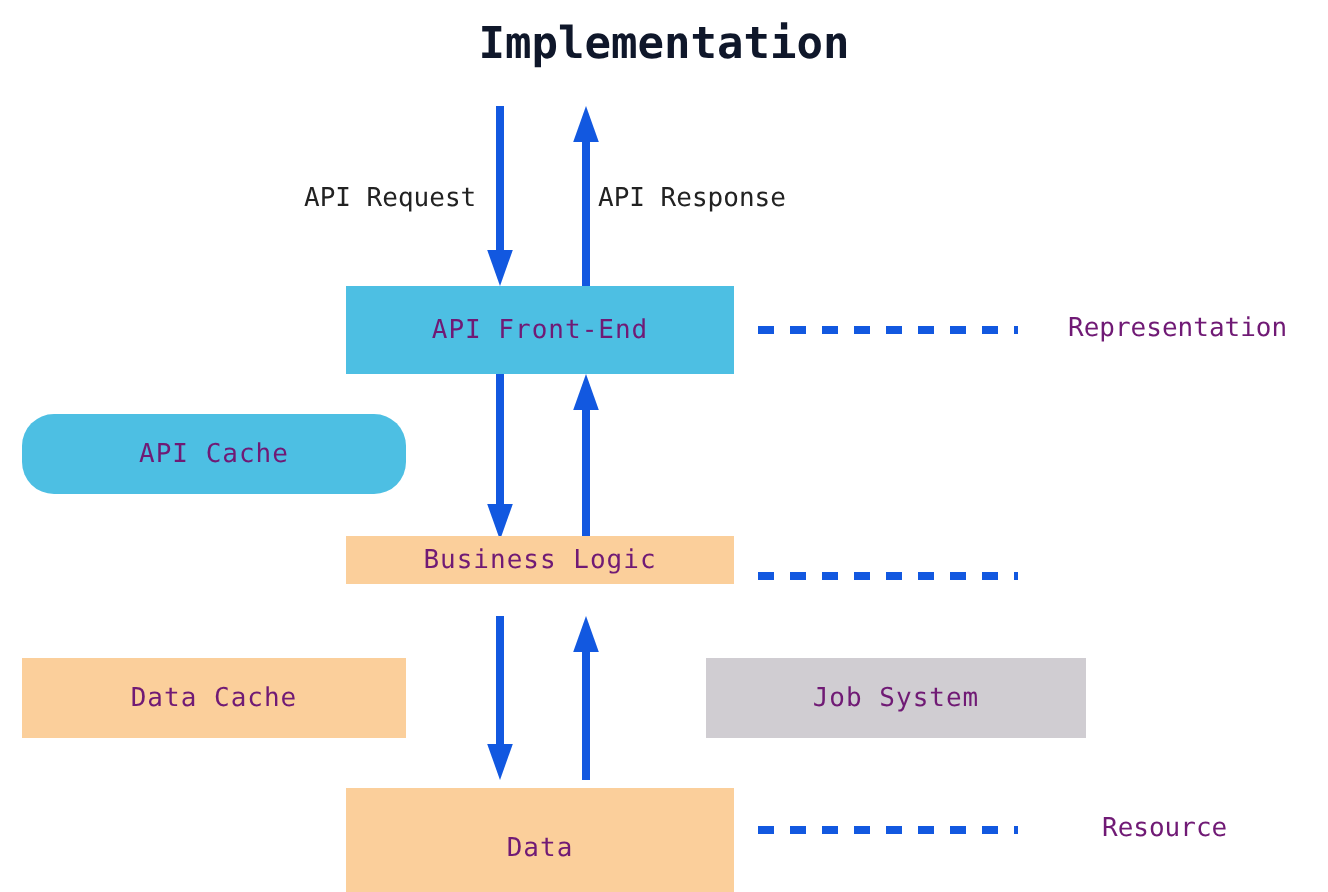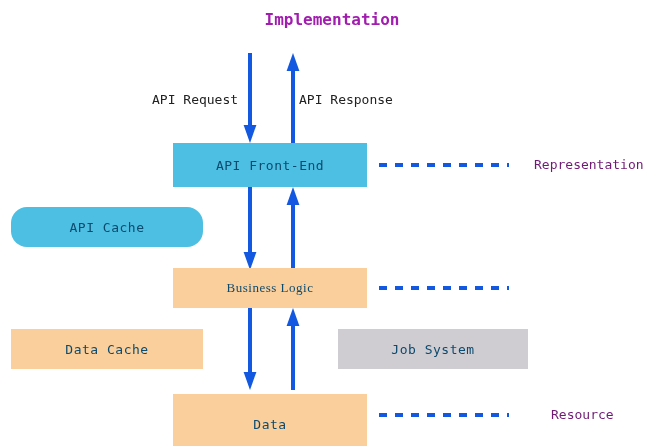--- a/index.html
+++ b/index.html
@@ -16,30 +16,30 @@
     overflow: hidden;
   }
   .title {
     position: absolute;
     left: 0;
     top: 10px;
     width: 664px;
     text-align: center;
     font-family: "DejaVu Sans Mono", "Liberation Mono", monospace;
     font-weight: bold;
-    font-size: 16px;
-    color: #a21caf;
+    font-size: 22px;
+    color: #0f172a;
     letter-spacing: 0px;
   }
   .box {
     position: absolute;
     display: flex;
     align-items: center;
     justify-content: center;
-    color: #0c4a6e;
+    color: #701a75;
     font-family: "DejaVu Sans Mono", "Liberation Mono", monospace;
     font-size: 13px;
     letter-spacing: 0.5px;
     box-sizing: border-box;
   }
   .box-cyan   { background: #4dbfe3; }
   .box-peach  { background: #fbcf9b; }
   .box-grey   { background: #d0cdd2; }
 
   .arrow {
@@ -110,31 +110,31 @@
       <polygon points="7,83 0.6,65 13.4,65" fill="#1258e0"></polygon>
     </svg>
   </div>
   <div class="arrow" style="left:286px; top:187px; height:83px;">
     <svg width="14" height="83" viewBox="0 0 14 83" xmlns="http://www.w3.org/2000/svg">
       <rect x="5" y="16" width="4" height="67" fill="#1258e0"></rect>
       <polygon points="7,0 0.6,18 13.4,18" fill="#1258e0"></polygon>
     </svg>
   </div>
 
-  <div class="box box-peach" style="left:173px; top:268px; width:194px; height:40px;font-family:Liberation Serif, serif;">
+  <div class="box box-peach" style="left:173px; top:268px; width:194px; height:24px;">
     <span>Business Logic</span>
   </div>
 
   <div class="dashed" style="left:379px; top:286px; width:130px;"></div>
 
   <div class="box box-peach" style="left:11px; top:329px; width:192px; height:40px;">
     <span>Data Cache</span>
   </div>
 
-  <div class="box box-grey" style="left:338px; top:329px; width:190px; height:40px;">
+  <div class="box box-grey" style="left:353px; top:329px; width:190px; height:40px;">
     <span>Job System</span>
   </div>
 
   <div class="arrow" style="left:243px; top:308px; height:82px;">
     <svg width="14" height="82" viewBox="0 0 14 82" xmlns="http://www.w3.org/2000/svg">
       <rect x="5" y="0" width="4" height="66" fill="#1258e0"></rect>
       <polygon points="7,82 0.6,64 13.4,64" fill="#1258e0"></polygon>
     </svg>
   </div>
   <div class="arrow" style="left:286px; top:308px; height:82px;">

